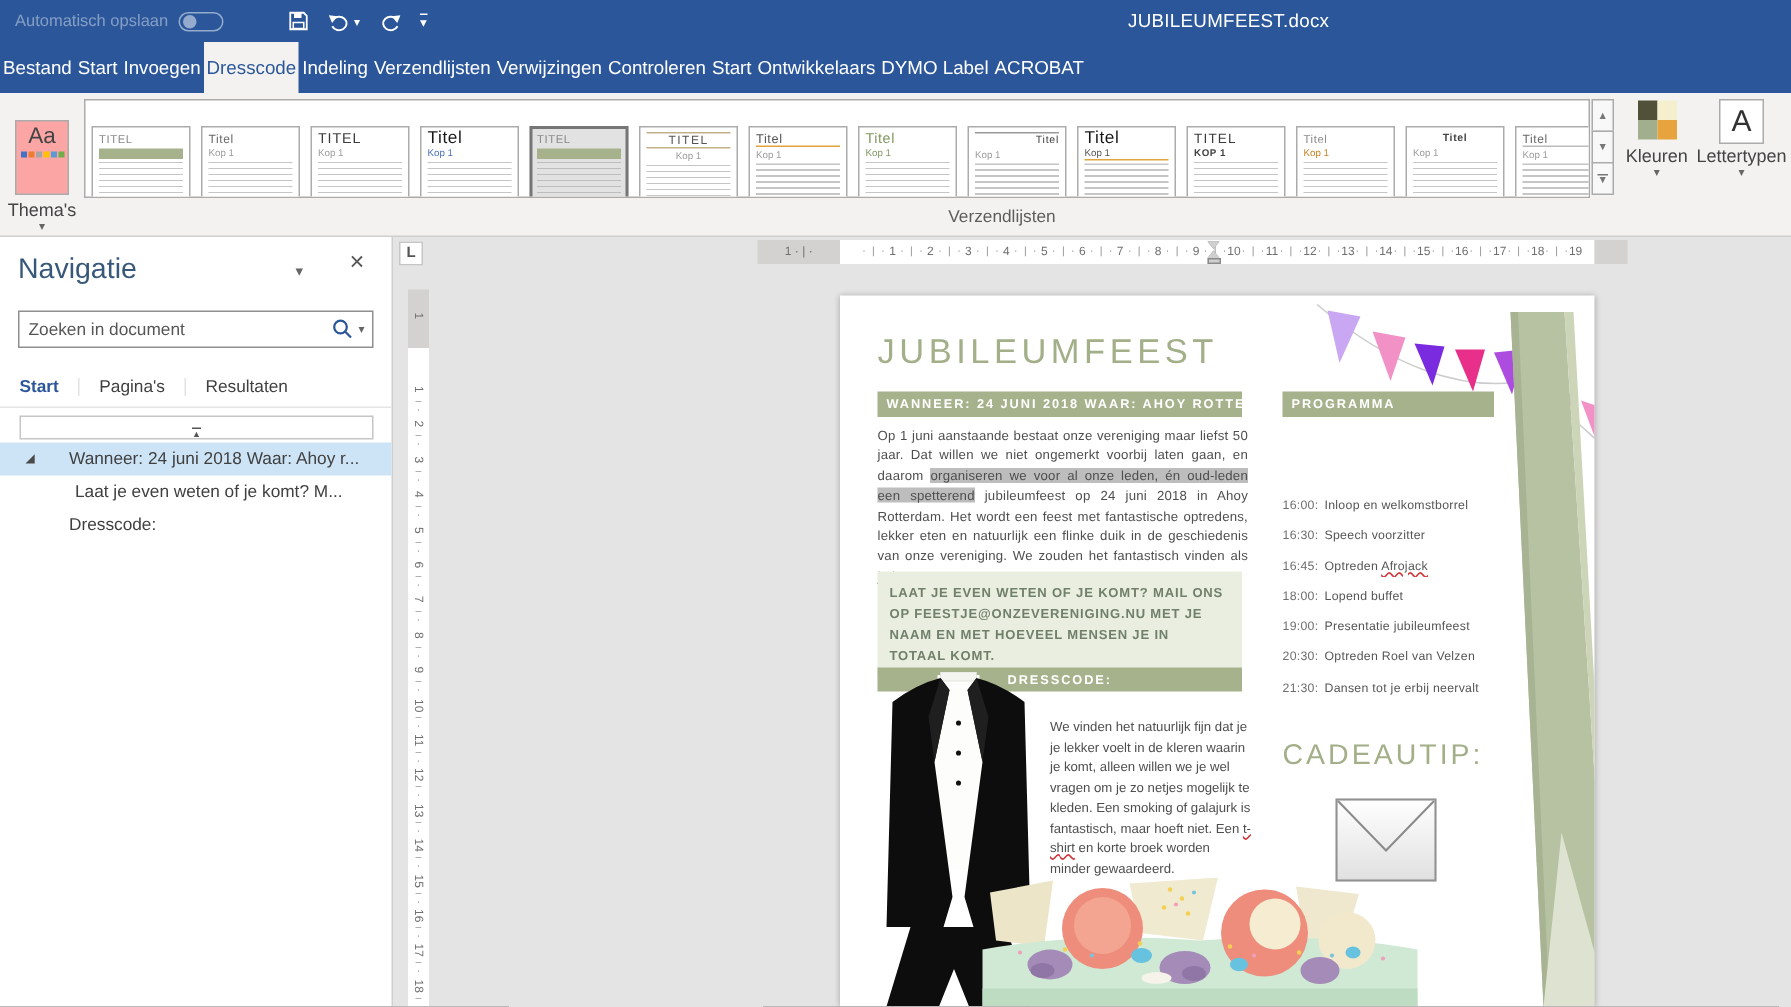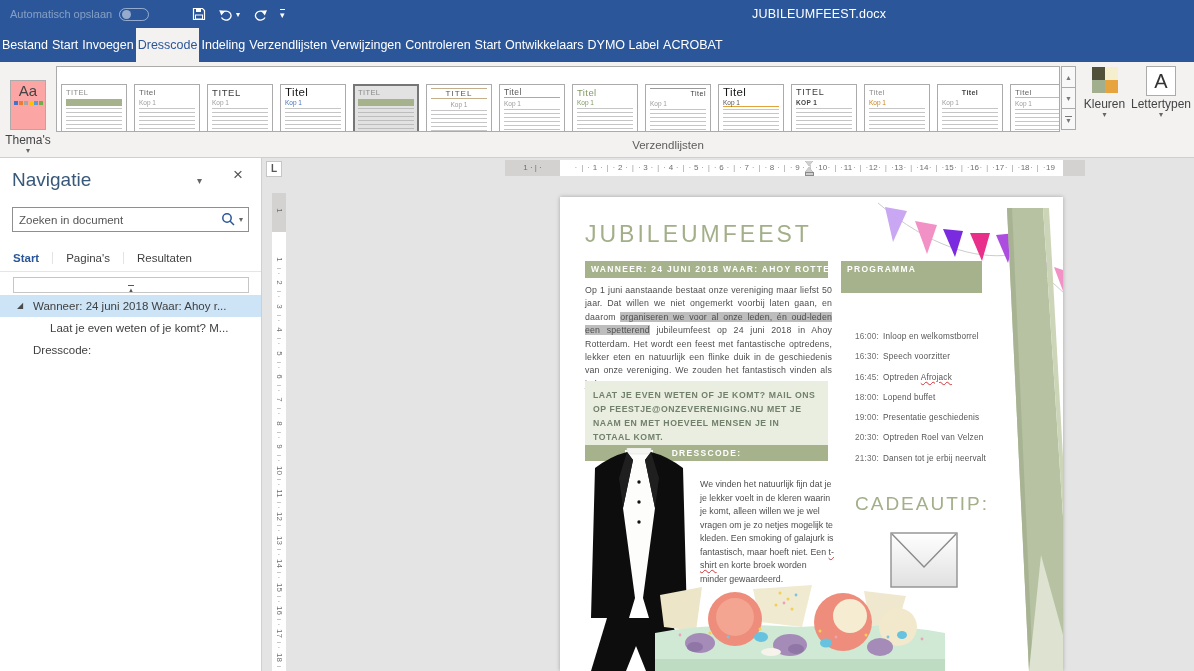--- a/index.html
+++ b/index.html
@@ -83,21 +83,21 @@
   .nav-tab{padding:0 13px}
   .nav-tab.sep{border-left:1px solid #e3e3e3}
   .nav-tab.active{color:#2b579a;font-weight:bold}
   .nav-sep{position:absolute;left:0;top:113px;width:100%;height:1px;background:#e5e5e5}
   .jump-bar{position:absolute;left:13px;top:119px;width:236px;height:16px;border:1px solid #c6c6c6;background:#fff;text-align:center}
   .jump-icon{display:inline-block;font-size:6px;color:#555;border-top:1px solid #555;line-height:6px;padding-top:1px;margin-top:3px}
   #nav-headings{position:absolute;left:0;top:137px;width:100%}
   .nav-item{position:relative;height:22px;line-height:22px;font-size:11.5px;color:#404040;white-space:nowrap;overflow:hidden}
   .nav-item.selected{background:#cde4f6}
   .nav-item .tri{position:absolute;left:17px;top:0;font-size:8px;color:#4a4a4a}
-  .nav-item .lbl{margin-left:33px}
+  .nav-item .lbl{margin-left:46px}
   .nav-item.level-2 .lbl{margin-left:50px}
 
   
   .canvas{position:absolute;left:262px;top:158px;width:932px;height:513px;background:#e4e4e4;overflow:hidden}
   .tabstop{position:absolute;left:4px;top:3px;width:16px;height:16px;background:#fff;border:1px solid #c6c6c6;color:#555;font-size:10px;font-weight:bold;text-align:center;line-height:14px}
   .hruler{position:absolute;left:243px;top:2px;width:580px;height:16px;font-size:8px;color:#6f6f6f}
   .hr-gray-l{position:absolute;left:0;top:0;width:55px;height:16px;background:#d4d2d0;text-align:center;line-height:16px;color:#6f6f6f}
   .hr-white{position:absolute;left:55px;top:0;width:503px;height:16px;background:#fff}
   .hr-gray-r{position:absolute;left:558px;top:0;width:22px;height:16px;background:#d4d2d0}
   .hnum,.htick{position:absolute;top:0;line-height:16px;transform:translateX(-50%)}
@@ -109,21 +109,21 @@
   .vruler{position:absolute;left:10px;top:35px;width:14px;height:478px;font-size:8px;color:#6f6f6f}
   .vr-gray{position:absolute;top:0;left:0;width:14px;height:39px;background:#d4d2d0}
   .vr-white{position:absolute;top:39px;left:0;width:14px;height:439px;background:#fff}
   .vnum{position:absolute;left:0;width:14px;text-align:center;transform:rotate(90deg)}
   .vtick{position:absolute;left:0;width:14px;text-align:center;color:#909090;font-size:7px;line-height:4px}
 
   .page{position:absolute;left:298px;top:39px;width:503px;height:474px;background:#fff;box-shadow:0 0 4px rgba(0,0,0,.28);overflow:hidden}
   .doc-heading{position:absolute;left:25px;top:24px;font-size:23px;letter-spacing:3px;color:#a3af89;font-weight:400}
   .banner{position:absolute;background:#a6b28c;color:#fff;font-size:8.5px;font-weight:bold;letter-spacing:1.3px;line-height:17px;padding-left:6px;white-space:nowrap;overflow:hidden}
   .banner.when{left:25px;top:64px;width:243px;height:17px}
-  .banner.prog{left:281px;top:64px;width:141px;height:32px}
+  .banner.prog{left:295px;top:64px;width:141px;height:17px}
   .banner.dress{left:25px;top:248px;width:243px;height:16px;line-height:16px;text-align:center;padding-left:0}
   .intro{position:absolute;left:25px;top:87px;width:247px;font-size:8.8px;line-height:13.4px;color:#4e4e4e;letter-spacing:.15px;text-align:justify}
   .hl{background:#bdbdbd}
   .rsvp{position:absolute;left:25px;top:184px;width:243px;background:#eaeee1;color:#71806а;font-size:8.7px;line-height:14px;letter-spacing:.55px;padding:7px 8px;font-weight:bold;color:#71806a}
   .prog-intro{position:absolute;left:295px;top:88px;width:142px;font-size:8.5px;line-height:13.5px;color:#4e4e4e}
   #schedule{position:absolute;left:295px;top:135px;width:155px}
   .sched-row{height:20.3px;font-size:8.2px;color:#555;letter-spacing:.2px}
   .sched-row .time{display:inline-block;width:28px;color:#6e6e6e}
   .squiggle{text-decoration:underline;text-decoration-style:wavy;text-decoration-color:#d13438;text-decoration-thickness:1px}
   .gift{position:absolute;left:295px;top:296px;font-size:19px;letter-spacing:2px;color:#a3af89}
@@ -401,21 +401,21 @@
       </svg>
 
       <div class="dress-text"><span>We vinden het natuurlijk fijn dat je je lekker voelt in de kleren waarin je komt, alleen willen we je wel vragen om je zo netjes mogelijk te kleden. Een smoking of galajurk is fantastisch, maar hoeft niet. Een </span><span class="squiggle">t-shirt</span><span> en korte broek worden minder gewaardeerd.</span></div>
 
       <div class="banner prog">PROGRAMMA</div>
       <div id="schedule">
           <div class="sched-row"><span class="time">16:00:</span><span>Inloop en welkomstborrel</span></div>
           <div class="sched-row"><span class="time">16:30:</span><span>Speech voorzitter</span></div>
           <div class="sched-row"><span class="time">16:45:</span><span>Optreden <span class="squiggle">Afrojack</span></span></div>
           <div class="sched-row"><span class="time">18:00:</span><span>Lopend buffet</span></div>
-          <div class="sched-row"><span class="time">19:00:</span><span>Presentatie geschiedenis</span></div>
+          <div class="sched-row"><span class="time">19:00:</span><span>Presentatie jubileumfeest</span></div>
           <div class="sched-row"><span class="time">20:30:</span><span>Optreden Roel van Velzen</span></div>
           <div class="sched-row"><span class="time">21:30:</span><span>Dansen tot je erbij neervalt</span></div>
         </div>
 
       <div class="gift">CADEAUTIP:</div>
 
       <svg class="abs-svg" style="left:330px;top:335px;width:68px;height:58px" viewBox="0 0 68 58">
         <defs>
             <linearGradient id="envg" x1="0" y1="0" x2="0" y2="1">
               <stop offset="0" stop-color="#ffffff"></stop>

